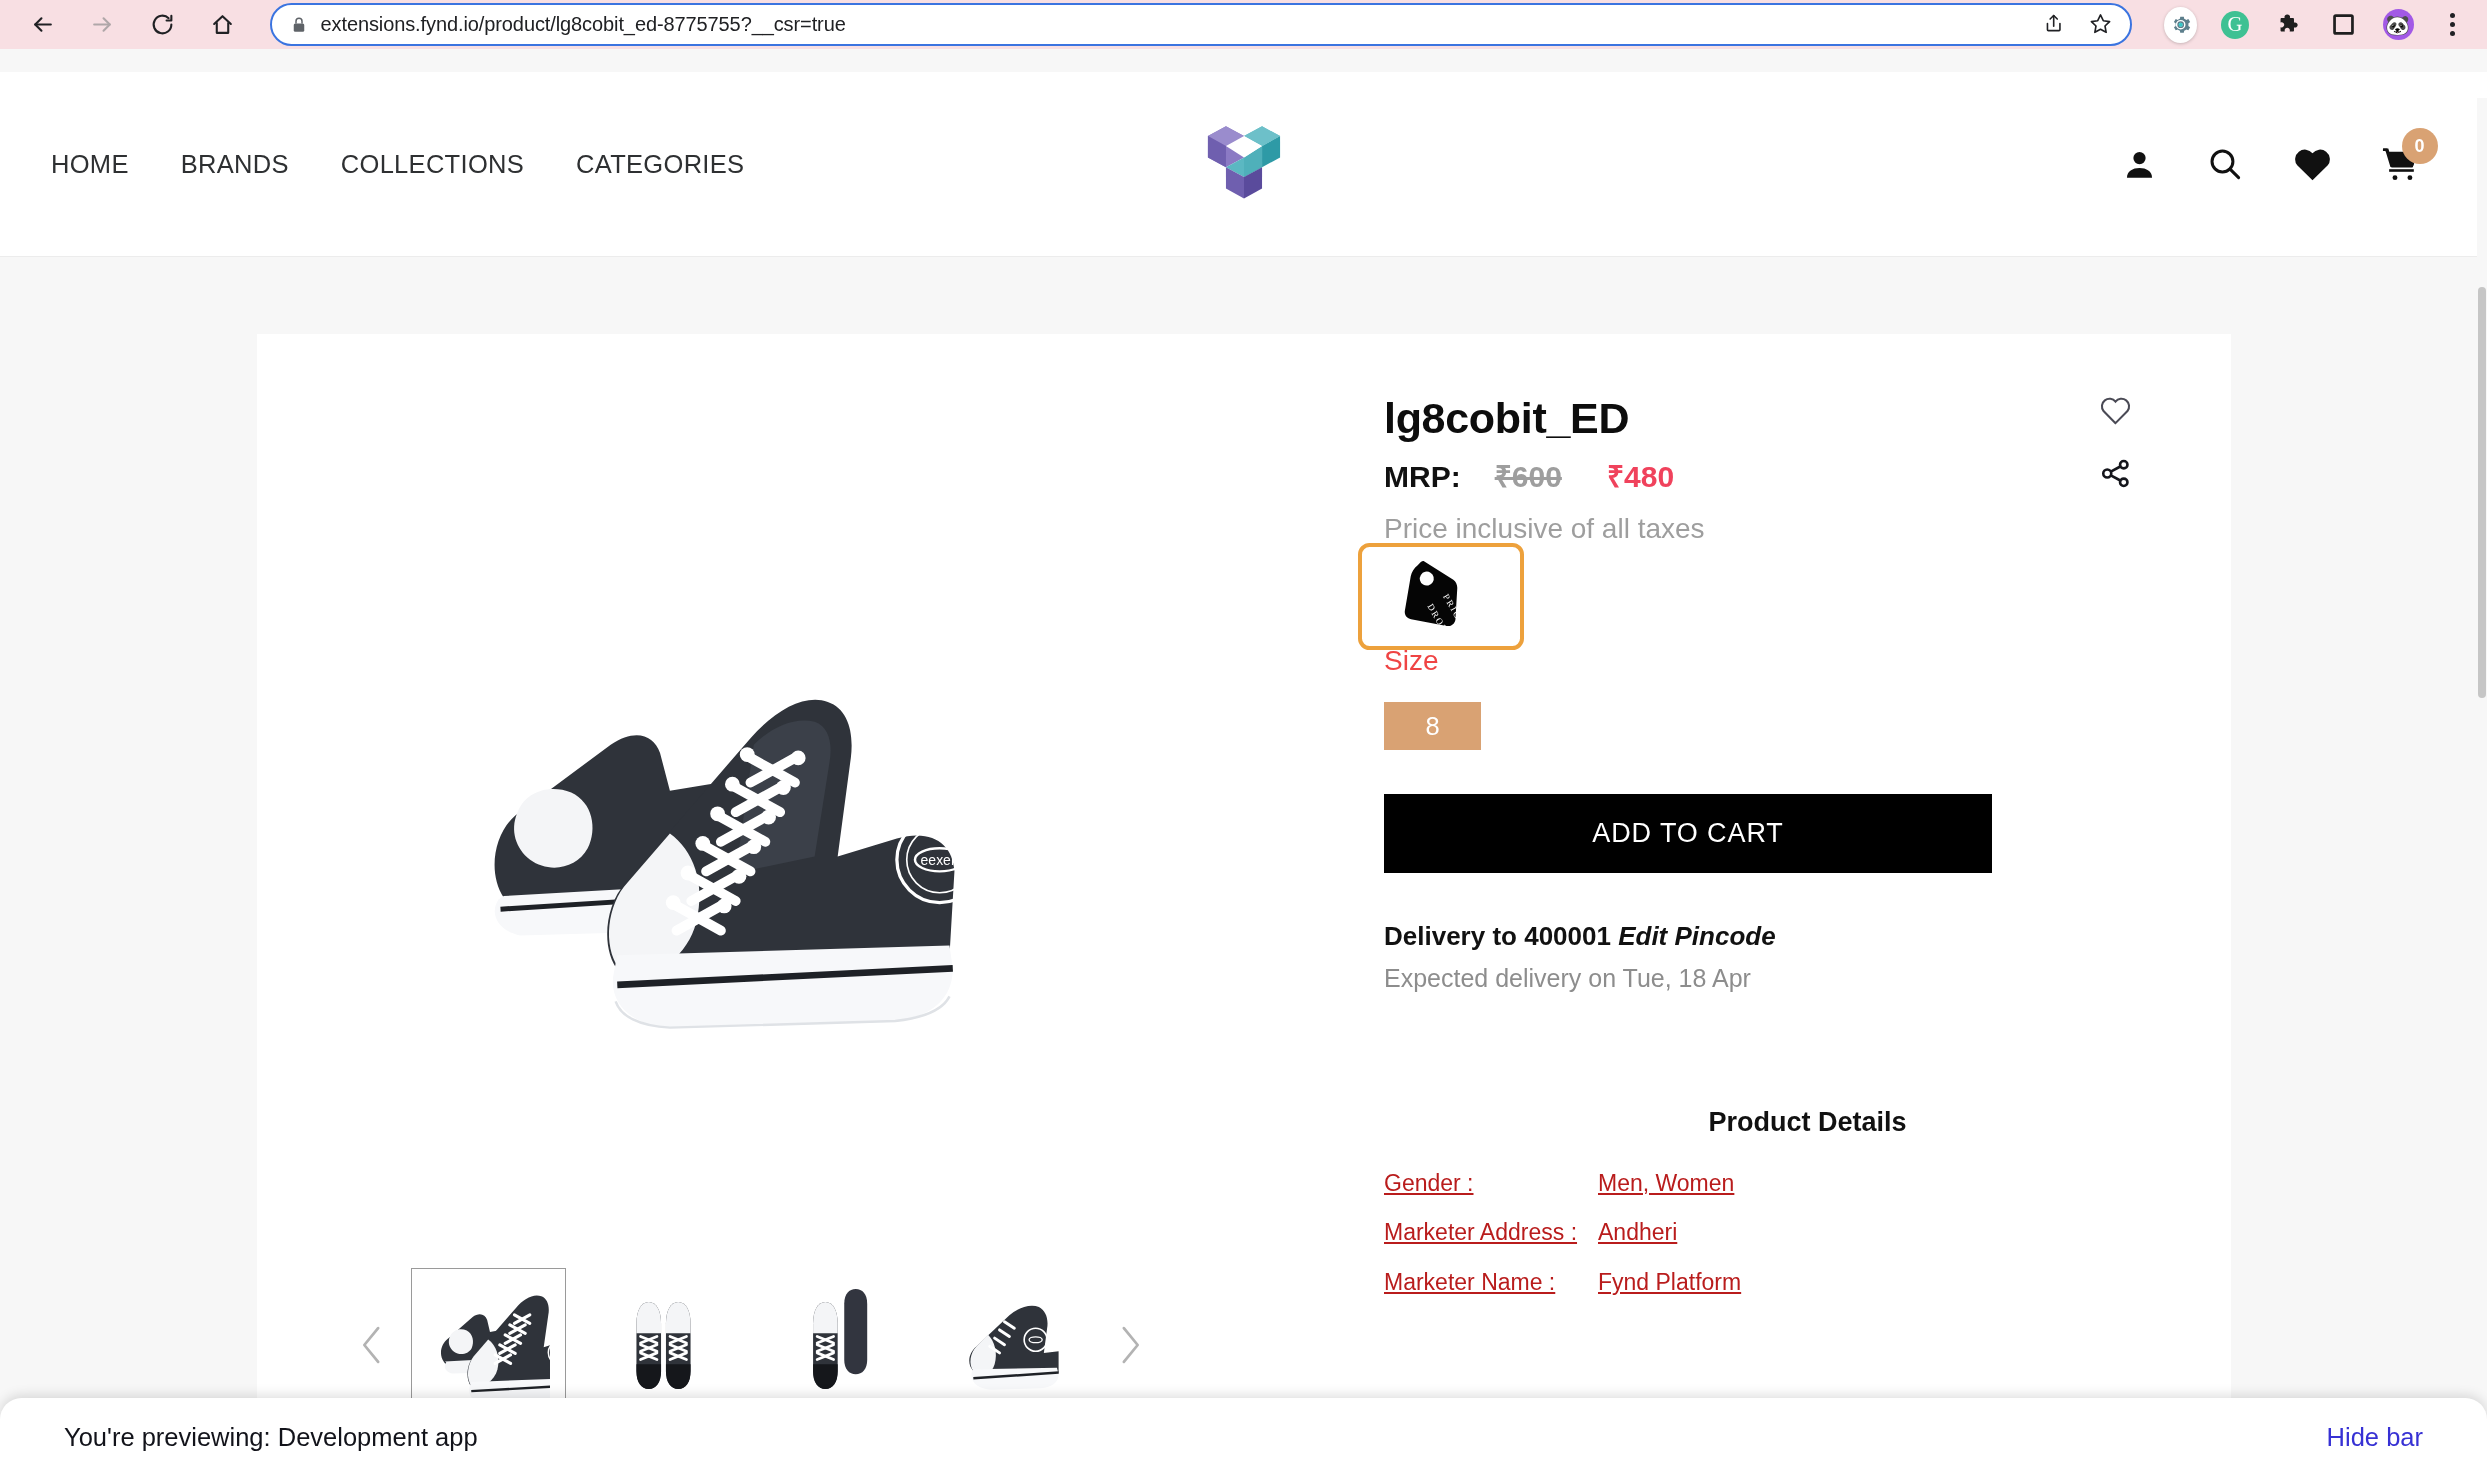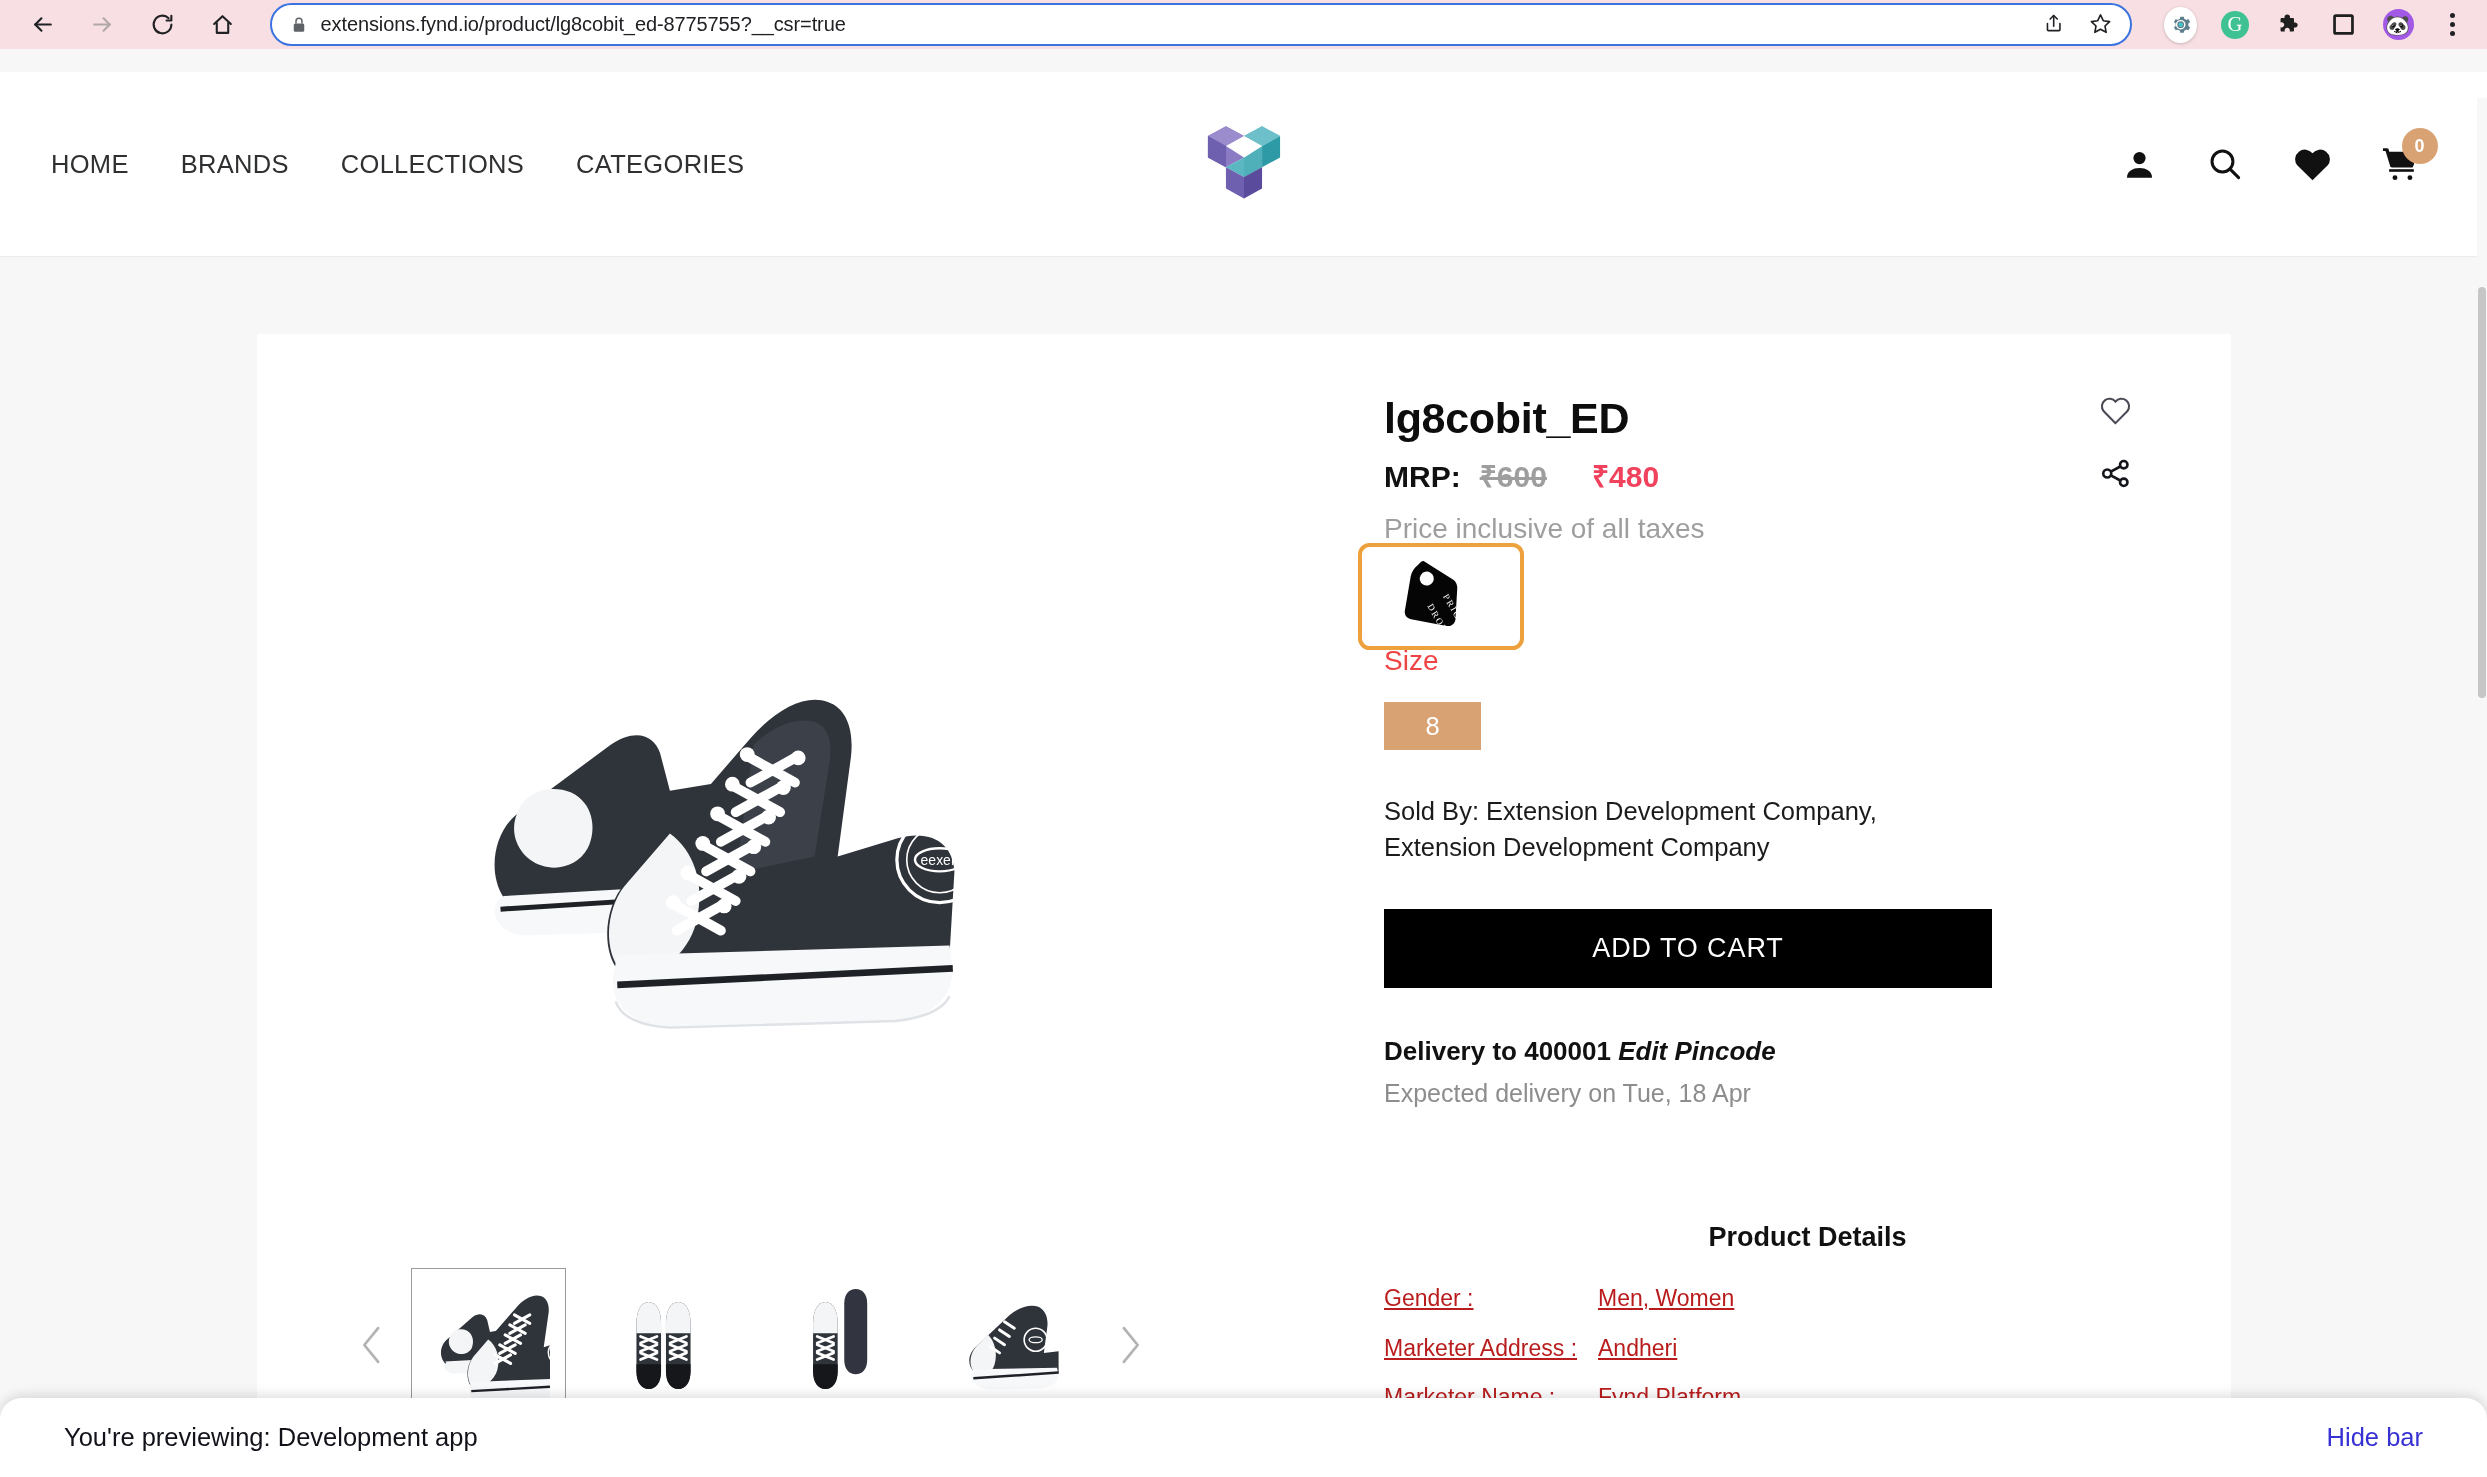--- a/index.html
+++ b/index.html
@@ -219,21 +219,21 @@
   .side-actions .sa { cursor: pointer; display: flex; }
 
   .price-row {
     margin-top: 13px;
     display: flex;
     align-items: baseline;
     gap: 12px;
     font-size: 30px;
   }
   .mrp-label { font-weight: 700; color: #111; }
-  .mrp-strike { color: #9e9e9e; text-decoration: line-through; margin-left: 7px; font-weight: 600; }
+  .mrp-strike { color: #9e9e9e; text-decoration: line-through; margin-left: 22px; font-weight: 600; }
   .price-now { color: #f0425c; font-weight: 700; margin-left: 33px; }
 
   .tax-note {
     margin-top: 16.4px;
     font-size: 28px;
     color: #9e9e9e;
     font-weight: 400;
   }
 
   .pricedrop-wrap {
@@ -732,21 +732,20 @@
           </svg>
         </div>
       </div>
 
       <div class="size-label">Size</div>
 
       <div class="size-chips">
         <span class="size-chip">8</span>
       </div>
 
-      <div class="sold-by">Sold By: Extension Development Company, Extension Development Company</div>
 
       <button class="add-cart">ADD TO CART</button>
 
       <div class="delivery-line">
         <span>Delivery to 400001</span>
         <span class="edit-pin">Edit Pincode</span>
       </div>
       <div class="delivery-sub">Expected delivery on Tue, 18 Apr</div>
 
       <div class="details-h">Product Details</div>

